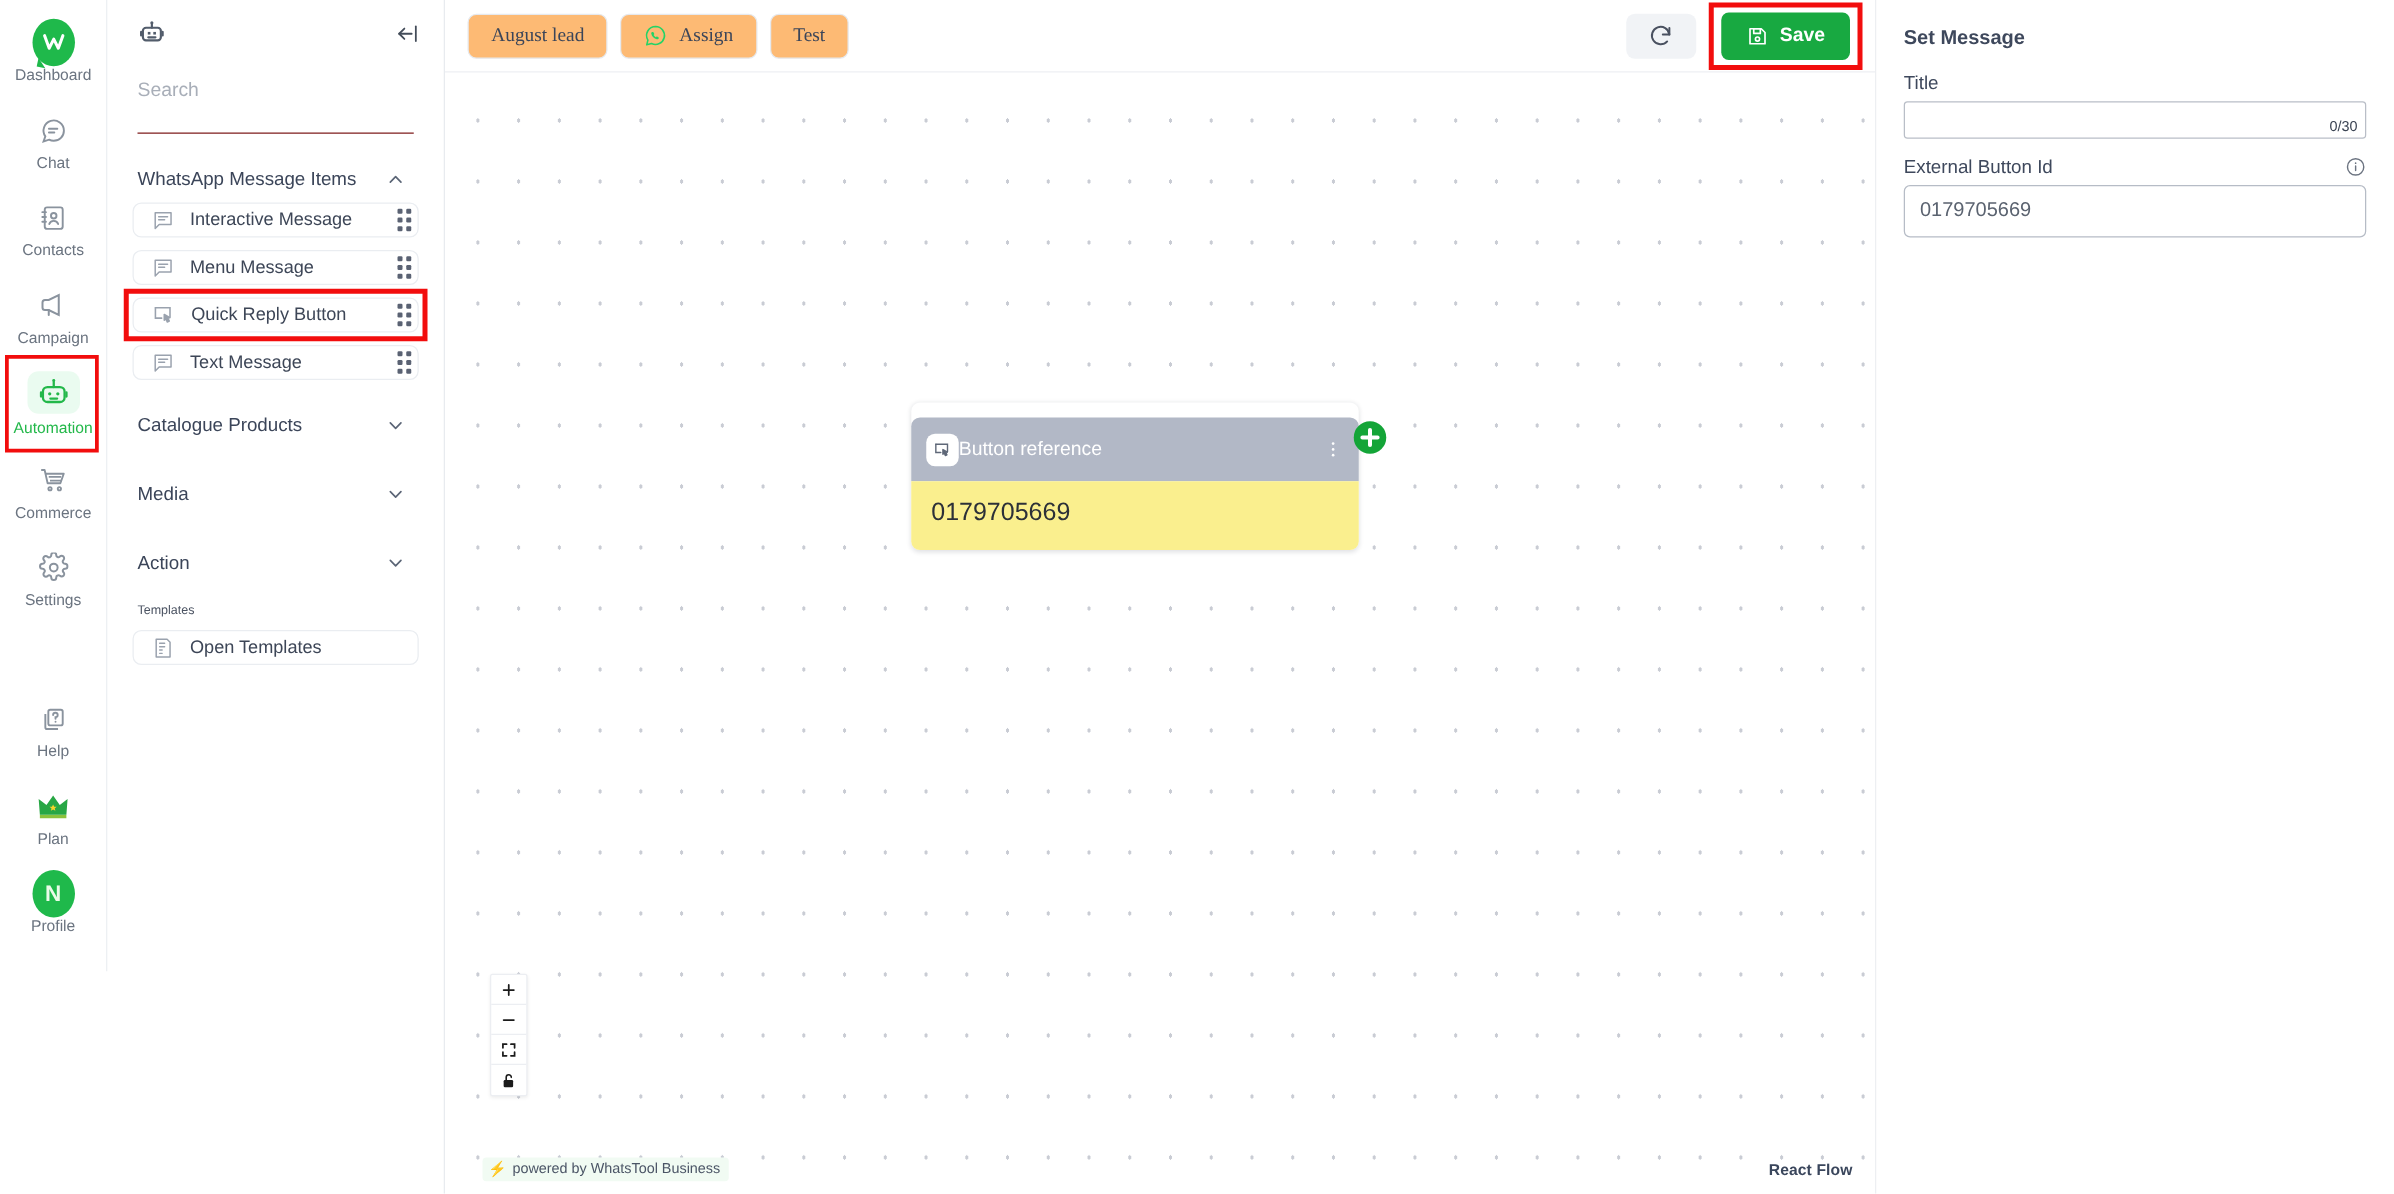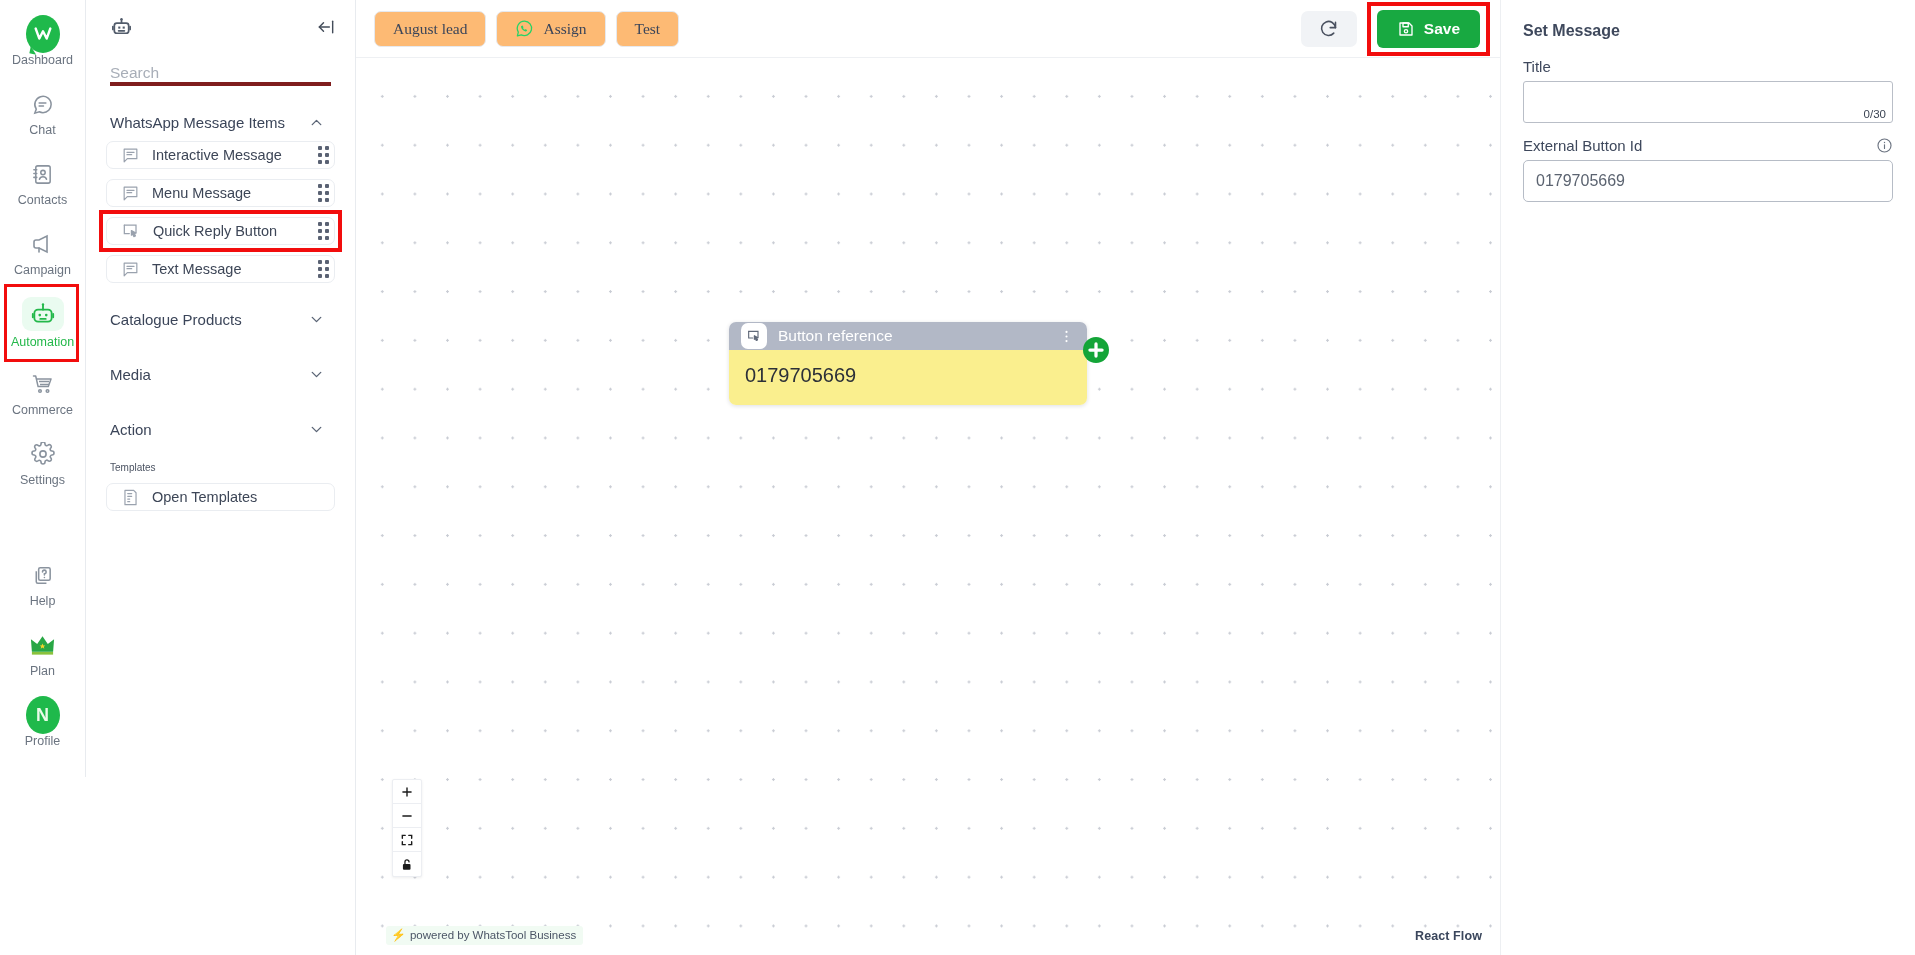--- a/index.html
+++ b/index.html
@@ -63,22 +63,22 @@
     position: relative;
   }
   .panel-head {
     height: 58px; display:flex; align-items:center; justify-content: space-between;
     padding: 0 18px 0 24px;
   }
   .panel-head .bot { color:#525c6b; }
   .collapse-btn { color:#434c59; cursor:pointer; }
   .search-wrap { padding: 0 24px; }
   .search-input {
-    width: 100%; border: none; border-bottom: 4px solid #7f1d1d;
-    padding: 6px 0 0 0; font-size: 15.5px; color: #30394a;
+    width: 100%; border: none; border-bottom: 1px solid #7f1d1d;
+    padding: 6px 0 24px 0; font-size: 15.5px; color: #30394a;
     font-family: "Liberation Sans", sans-serif; outline: none; background: transparent;
   }
   .search-input::placeholder { color: #a8aeb8; }
 
   .section { margin-top: 18px; }
   .section-head {
     display:flex; align-items:center; justify-content: space-between;
     padding: 10px 30px 10px 24px; cursor: pointer;
   }
   .section-title { font-size: 15px; color: #3b4559; }
@@ -135,22 +135,22 @@
     background-size: 32.6px 48.8px;
     background-position: 10px 14px;
   }
 
   .node {
     position: absolute; left: 373px; top: 264px;
     width: 358px; border-radius: 7px; overflow: visible;
     box-shadow: 0 1px 4px rgba(20,30,50,.14);
   }
   .node-head {
-    height: 28px; background:#b2b8c6; border-radius: 7px 7px 0 0;
-    display:flex; align-items:center; padding: 0 12px 0 12px; gap: 11px;
+    height: 51px; background:#b2b8c6; border-radius: 7px 7px 0 0;
+    display:flex; align-items:center; padding: 0 12px 0 12px;  margin-top: 12px;
   }
   .node-badge {
     width: 26px; height: 26px; background:#fff; border-radius: 7px;
     display:flex; align-items:center; justify-content:center; color:#5f6878;
   }
   .node-title { flex:1; color:#ffffff; font-size:15.5px; }
   .node-kebab { color:#ffffff; display:flex; cursor:pointer; }
   .node-body {
     background:#faef8e; padding: 14px 16px 18px; border-radius: 0 0 7px 7px;
     font-size: 20px; color: #2c3038;
@@ -188,21 +188,21 @@
   
   .right {
     width: 415px; flex: 0 0 415px; height:955px; background:#fff;
     padding: 22px 22px 12px 22px;
     border-left: 1px solid #edeff2;
   }
   .right h2 { font-size: 16px; font-weight: 700; color: #3e485c; margin-bottom: 18px; }
   .field-label { font-size: 15px; font-weight: 400; color: #3e485c; margin-bottom: 6px; }
   .field-row { display:flex; align-items:center; justify-content: space-between; margin-bottom: 6px; }
   .title-box {
-    width: 100%; height: 42px; border: 1px solid #b9bec7; border-radius: 3px;
+    width: 100%; height: 30px; border: 1px solid #b9bec7; border-radius: 3px;
     position: relative; background:#fff; margin-bottom: 14px;
   }
   .title-box input {
     width: 100%; height: 100%; border: none; outline: none; background: transparent;
     padding: 0 10px; font-size: 15px; color:#333; font-family:"Liberation Sans", sans-serif;
   }
   .counter {
     position:absolute; right: 6px; bottom: 2px; font-size: 11.5px; color:#3b4453;
   }
   .ext-box {

